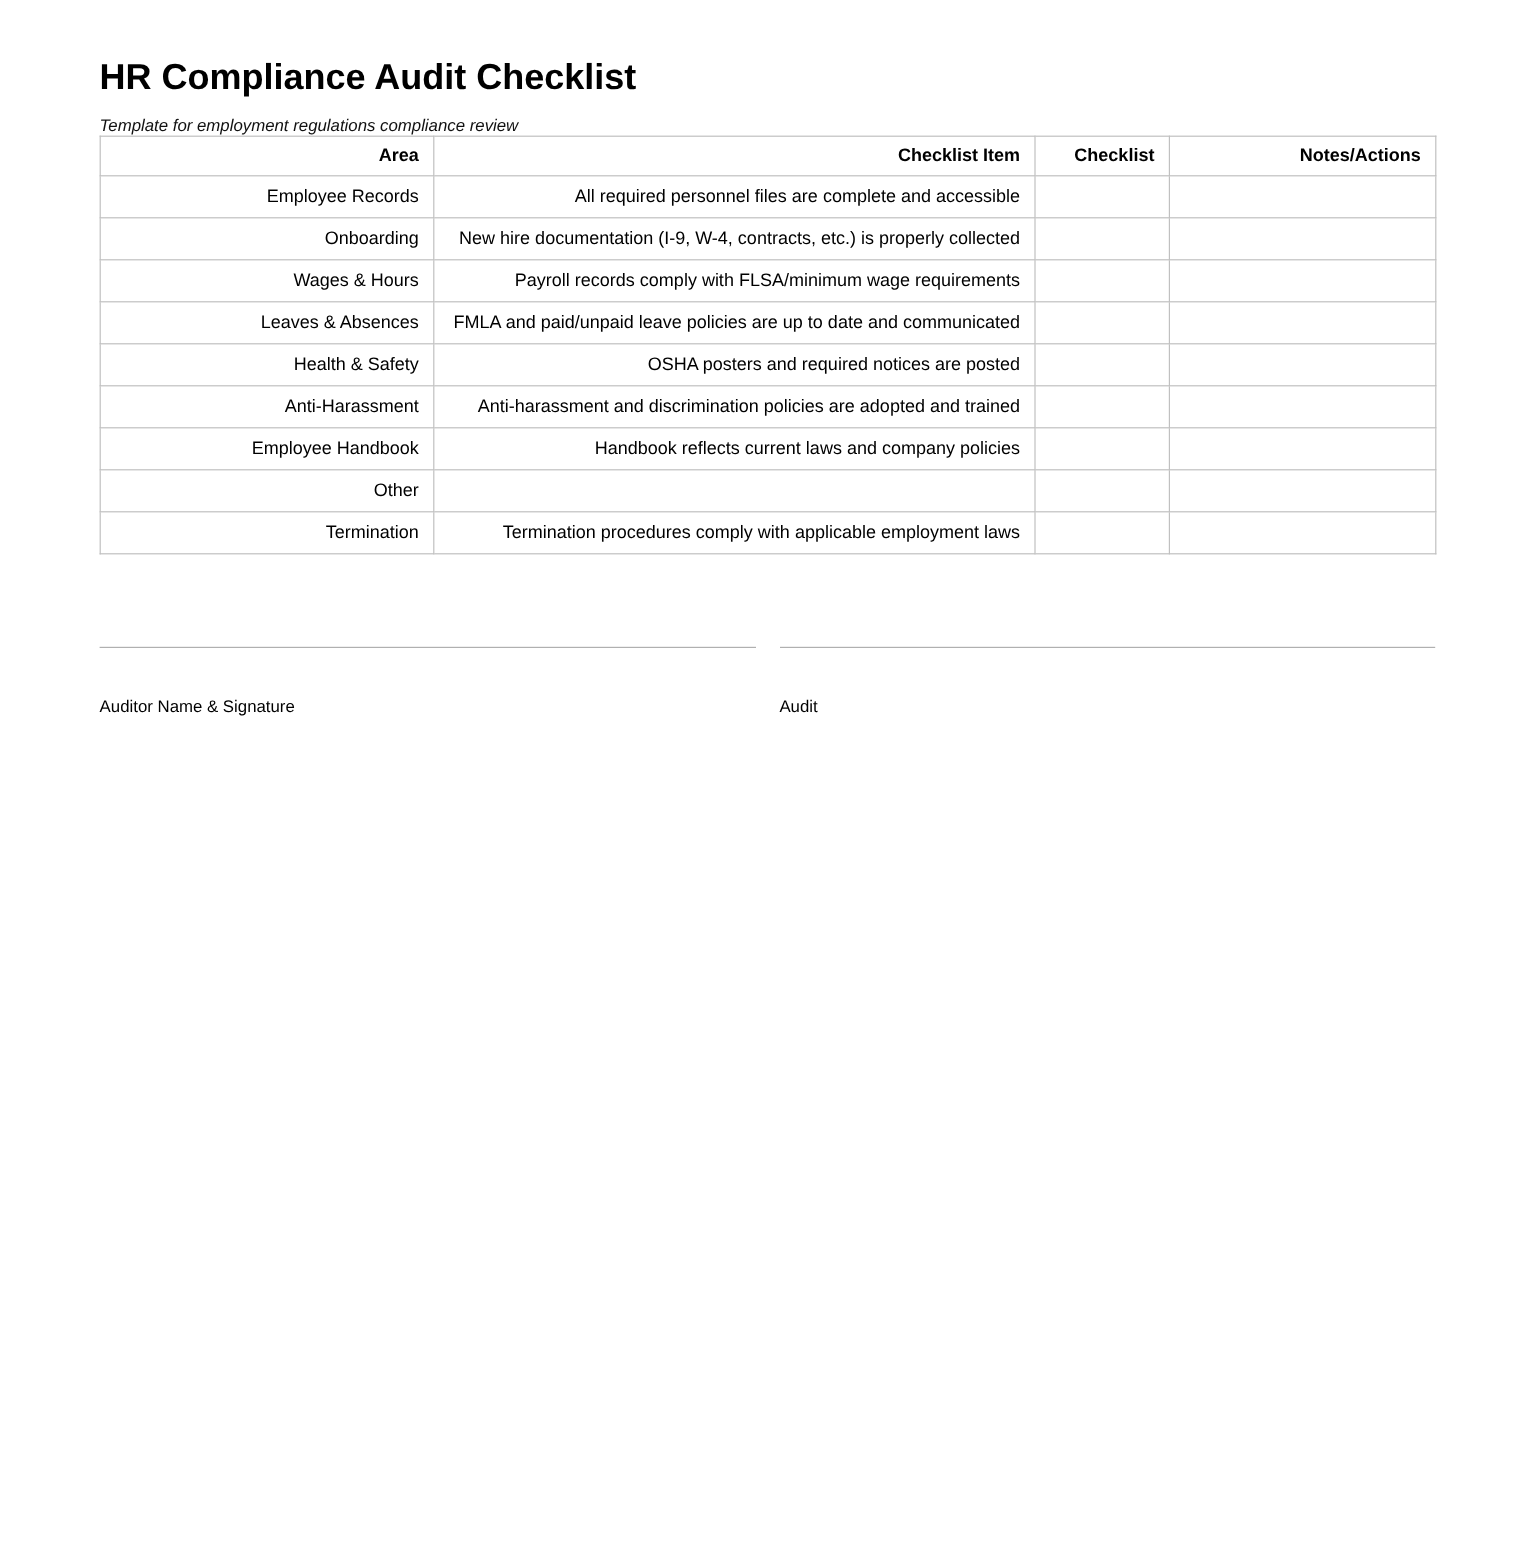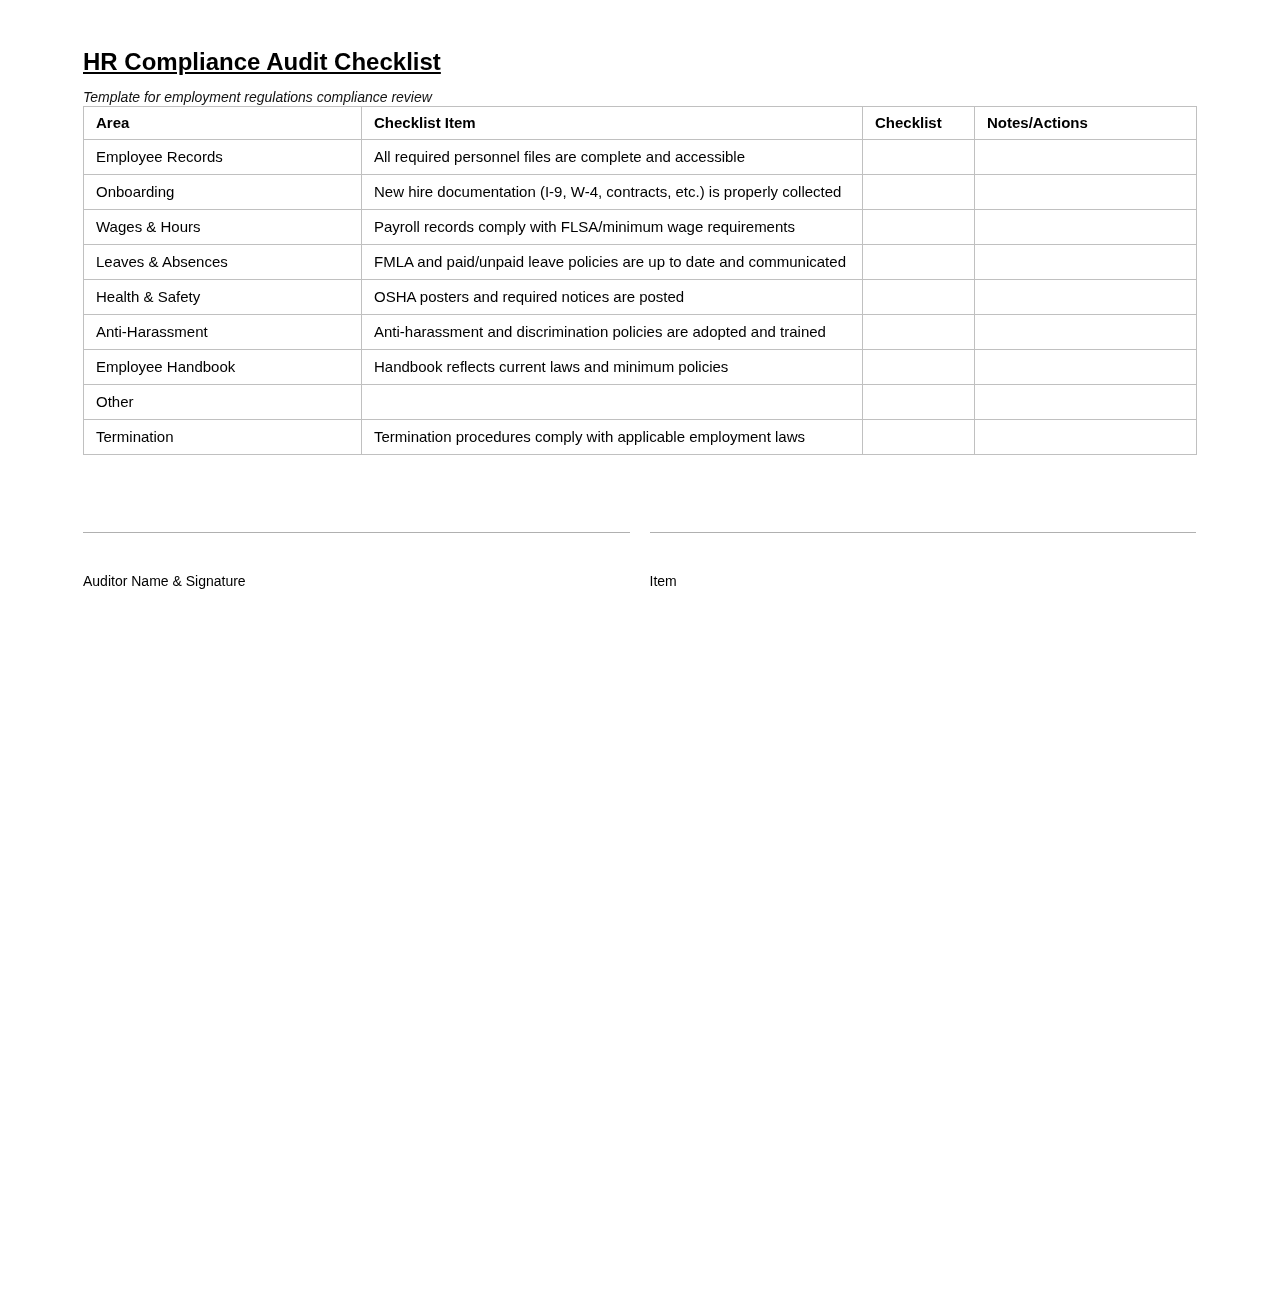--- a/index.html
+++ b/index.html
@@ -12,43 +12,42 @@
   }
   .page {
     width: 1278px;
     height: 1300px;
     background: #ffffff;
     padding: 48px 83px 0 83px;
     position: relative;
   }
   h1.doc-title {
     margin: 0 0 13px 0;
-    font-size: 24px;
+    font-size: 30px;
     line-height: 1.15;
     font-weight: bold;
     color: #000000;
-    text-decoration: underline;
   }
   p.doc-subtitle {
     margin: 0 0 1px 0;
     font-size: 14px;
     font-style: italic;
     color: #111111;
   }
   table.checklist {
     border-collapse: collapse;
     table-layout: fixed;
     width: 1113px;
   }
   .checklist th, .checklist td {
     border: 1px solid #c0c0c0;
     padding: 8px 12px;
     font-size: 15px;
     line-height: 18px;
-    text-align: left;
+    text-align: right;
     vertical-align: middle;
     word-wrap: break-word;
   }
   .checklist th {
     font-weight: bold;
     padding: 7px 12px;
   }
   .col-area  { width: 278px; }
   .col-item  { width: 501px; }
   .col-comp  { width: 112px; }
@@ -125,21 +124,21 @@
         <td></td>
       </tr>
       <tr>
         <td>Anti-Harassment</td>
         <td>Anti-harassment and discrimination policies are adopted and trained</td>
         <td></td>
         <td></td>
       </tr>
       <tr>
         <td>Employee Handbook</td>
-        <td>Handbook reflects current laws and minimum policies</td>
+        <td>Handbook reflects current laws and company policies</td>
         <td></td>
         <td></td>
       </tr>
       <tr>
         <td>Other</td>
         <td></td>
         <td></td>
         <td></td>
       </tr>
       <tr>
@@ -151,17 +150,17 @@
     </tbody>
   </table>
 
   <div class="sig-row">
     <div class="sig-col">
       <div class="sig-line"></div>
       <div class="sig-label">Auditor Name &amp; Signature</div>
     </div>
     <div class="sig-col">
       <div class="sig-line"></div>
-      <div class="sig-label">Item</div>
+      <div class="sig-label">Audit</div>
     </div>
   </div>
 
 </div>
 
 </body></html>

